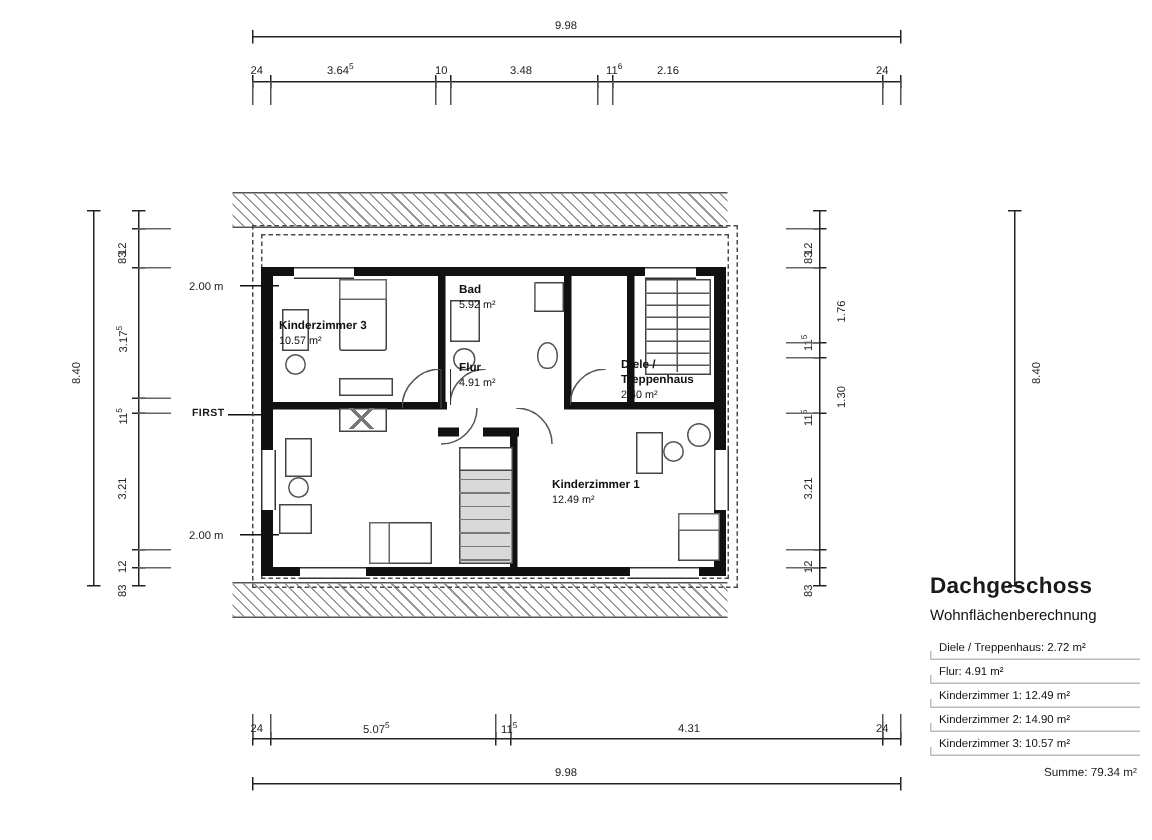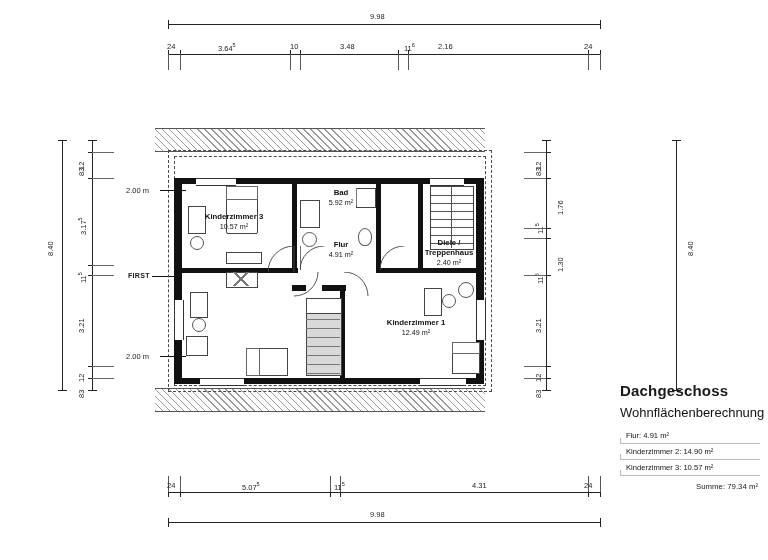--- a/index.html
+++ b/index.html
@@ -8,29 +8,29 @@
     font-family:"Liberation Sans", sans-serif;
     color:#1a1a1a;position:relative;overflow:hidden;
   }
   .stage{position:absolute;inset:0;}
   .abs{position:absolute;}
   .dimtxt{font-size:7.5px;color:#222;white-space:nowrap;}
   .dimtxt .sup{font-size:5.5px;vertical-align:super;}
   .vline{position:absolute;background:#222;width:1px;}
   .hline{position:absolute;background:#222;height:1px;}
   .wall{position:absolute;background:#111;}
-  .room-label{position:absolute;text-align:center;font-size:7.6px;line-height:10px;color:#111;}
+  .room-label{position:absolute;text-align:left;font-size:7.6px;line-height:10px;color:#111;}
   .room-label b{font-weight:bold;display:block;font-size:7.8px;}
   .room-label span{display:block;font-size:7.2px;}
   .sup{font-size:5.5px;vertical-align:super;}
 
   
   .legend{position:absolute;left:620px;top:382px;width:140px;}
   .legend h1{font-size:15px;margin:0 0 6px 0;font-weight:bold;letter-spacing:.2px;}
-  .legend .sub{font-size:13px;margin:0 0 8px 0;color:#111;}
+  .legend .sub{font-size:10px;margin:0 0 8px 0;color:#111;}
   .legend ul{list-style:none;margin:0;padding:0;}
   .legend li{font-size:7.6px;line-height:15px;border-bottom:1px solid #bbb;padding-left:6px;position:relative;color:#111;}
   .legend li:before{content:"";position:absolute;left:0;bottom:0;width:4px;height:5px;border-left:1px solid #bbb;}
   .legend .sum{font-size:7.8px;text-align:right;margin-top:6px;padding-right:2px;}
   .roofband{position:absolute;background:
     repeating-linear-gradient(45deg,#9a9a9a 0 1px,transparent 1px 5px);
     border-top:1px solid #555;border-bottom:1px solid #555;}
   .dashbox{position:absolute;border:1px dashed #4a4a4a;}
   .furn{position:absolute;border:1px solid #444;background:#fff;}
   .furn.soft{border-color:#666;}
@@ -155,21 +155,21 @@
   <div class="vline abs" style="left:168px;top:476px;height:16px;background:#555;"></div>
   <div class="vline abs" style="left:180px;top:476px;height:16px;background:#555;"></div>
   <div class="vline abs" style="left:330px;top:476px;height:16px;background:#555;"></div>
   <div class="vline abs" style="left:340px;top:476px;height:16px;background:#555;"></div>
   <div class="vline abs" style="left:588px;top:476px;height:16px;background:#555;"></div>
   <div class="vline abs" style="left:600px;top:476px;height:16px;background:#555;"></div>
 
   <div class="dimtxt abs" style="left:167px;top:481px;"><span>24</span></div>
   <div class="dimtxt abs" style="left:242px;top:481px;"><span>5.07</span><span class="sup">5</span></div>
   <div class="dimtxt abs" style="left:334px;top:481px;"><span>11</span><span class="sup">5</span></div>
-  <div class="dimtxt abs" style="left:472px;top:481px;"><span>4.31</span></div>
+  <div class="dimtxt abs" style="left:452px;top:481px;"><span>4.31</span></div>
   <div class="dimtxt abs" style="left:584px;top:481px;"><span>24</span></div>
 
   <div class="hline abs" style="left:168px;top:522px;width:432px;"></div>
   <div class="vline abs" style="left:168px;top:518px;height:9px;"></div>
   <div class="vline abs" style="left:600px;top:518px;height:9px;"></div>
   <div class="dimtxt abs" style="left:370px;top:510px;">9.98</div>
 
   <div class="roofband" style="left:155px;top:128px;width:330px;height:22px;"></div>
   <div class="roofband" style="left:155px;top:388px;width:330px;height:22px;"></div>
 
@@ -281,20 +281,22 @@
   </div>
   <div class="room-label" style="left:368px;top:318px;width:96px;">
     <b>Kinderzimmer 1</b>
     <span>12.49 m²</span>
   </div>
 
   <div class="legend">
     <h1>Dachgeschoss</h1>
     <p class="sub">Wohnflächenberechnung</p>
     <ul>
+      <li>Diele / Treppenhaus: 2.72 m²</li>
       <li>Flur: 4.91 m²</li>
+      <li>Kinderzimmer 1: 12.49 m²</li>
       <li>Kinderzimmer 2: 14.90 m²</li>
       <li>Kinderzimmer 3: 10.57 m²</li>
     </ul>
     <div class="sum">Summe: 79.34 m²</div>
   </div>
 
 </div>
 
 </body></html>

